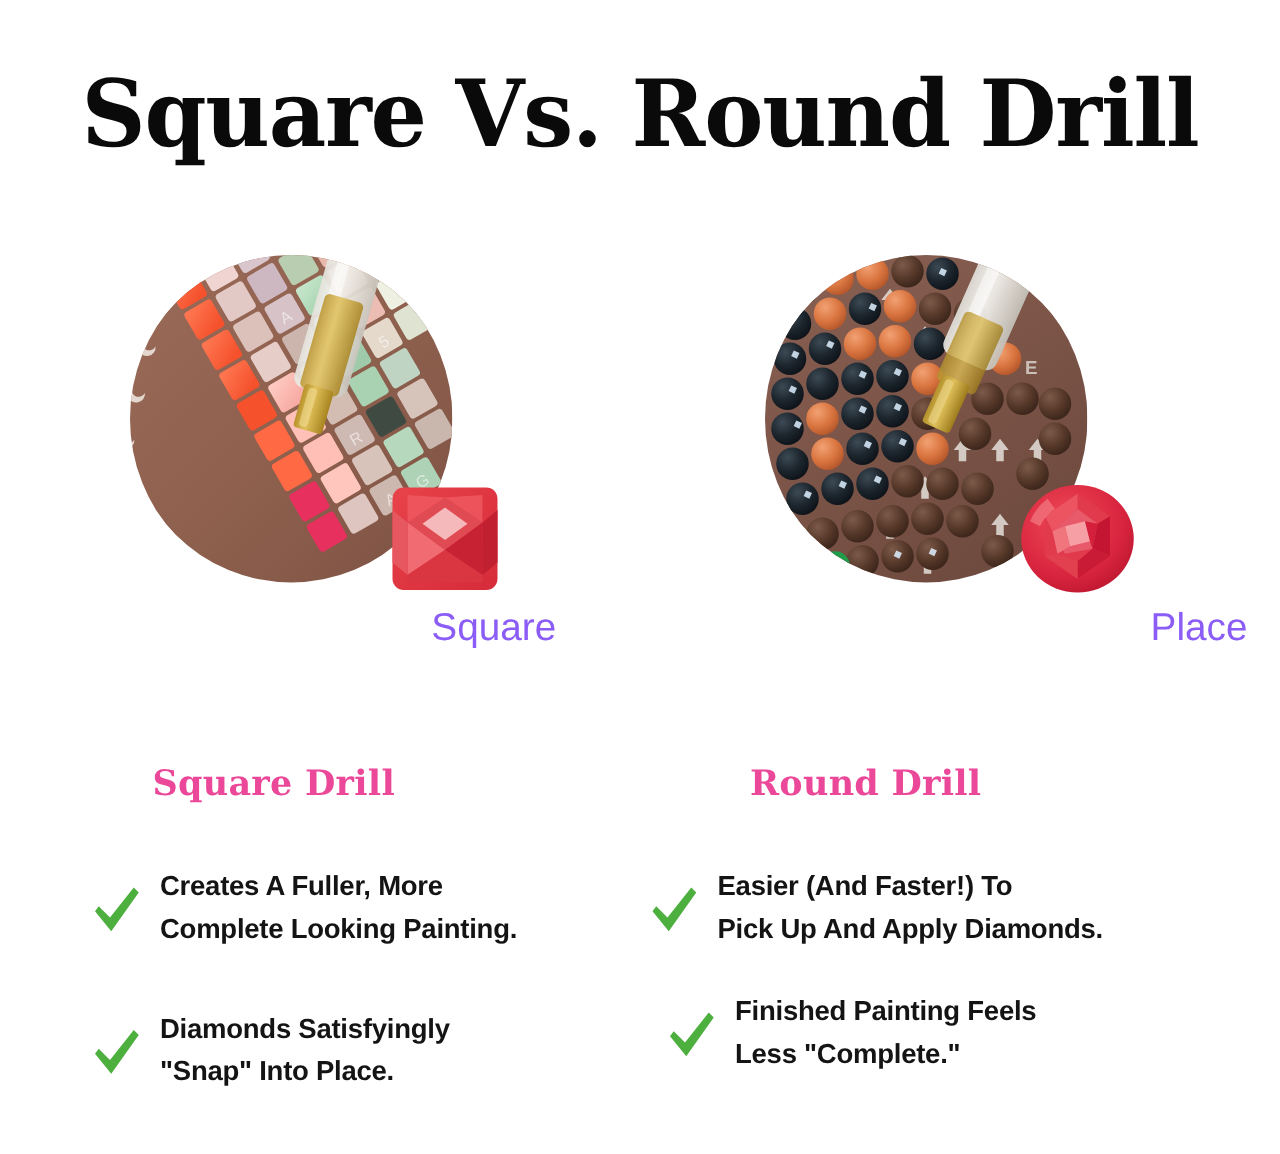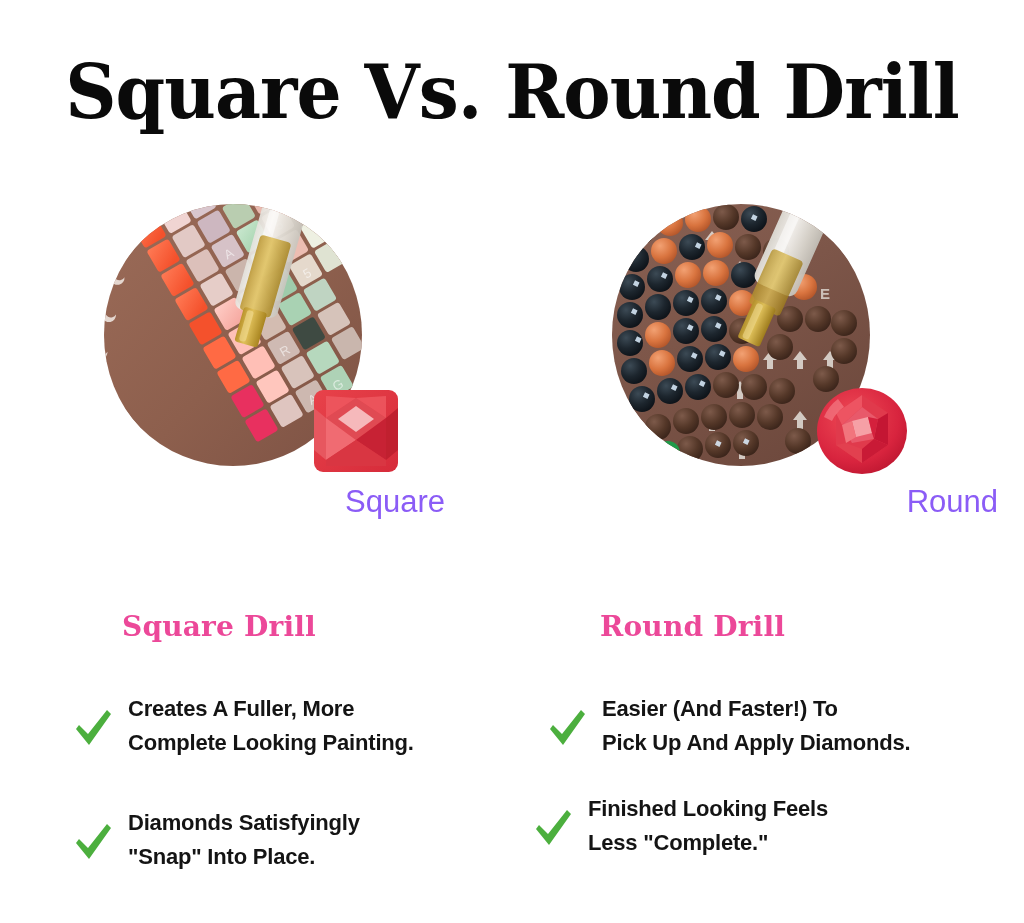--- a/index.html
+++ b/index.html
@@ -94,21 +94,21 @@
 
   
   .bullet {
     position: absolute;
     display: flex;
     align-items: center;
     gap: 14px;
   }
   .bullet.l1 { left: 74px;  top: 692px; }
   .bullet.l2 { left: 74px;  top: 792px; margin-top: 14px; }
-  .bullet.r1 { left: 548px; top: 692px; }
+  .bullet.r1 { left: 520px; top: 692px; }
   .bullet.r2 { left: 534px; top: 792px; }
 
   .check-icon {
     flex: 0 0 auto;
     width: 40px;
     height: 42px;
     margin-top: 4px;
   }
   .check-icon svg { display: block; }
 
@@ -490,21 +490,21 @@
       <polygon points="20,26 46,8 46,20 26,38" fill="#ef5966" opacity="0.85"></polygon>
       <polygon points="72,26 72,58 58,52 62,32" fill="#c41633"></polygon>
       <polygon points="46,76 72,58 58,52 46,62" fill="#c91a36"></polygon>
       <polygon points="20,58 46,76 46,62 30,56" fill="#e2404f"></polygon>
       <path d="M8 30 a43 43 0 0 1 14 -18 l6 8 a34 34 0 0 0 -12 14z" fill="#f47a84" opacity="0.7"></path>
     </svg>
   </div>
 </div>
 
 <div class="caption left">Square</div>
-<div class="caption right">Round</div>
+<div class="caption right">Place</div>
 
 <div class="col-heading left">Square Drill</div>
 <div class="col-heading right">Round Drill</div>
 
 <div class="bullet l1">
   <span class="check-icon">
     <svg width="40" height="42" viewBox="0 0 40 42" xmlns="http://www.w3.org/2000/svg">
       <path d="M2 22 L5 18 L14 27 L33 3 L37 7 L15 38 Z" fill="#4CAF3E"></path>
     </svg>
   </span>
@@ -531,15 +531,15 @@
   <span class="bullet-text">Easier (And Faster!) To
 Pick Up And Apply Diamonds.</span>
 </div>
 
 <div class="bullet r2">
   <span class="check-icon">
     <svg width="40" height="42" viewBox="0 0 40 42" xmlns="http://www.w3.org/2000/svg">
       <path d="M2 22 L5 18 L14 27 L33 3 L37 7 L15 38 Z" fill="#4CAF3E"></path>
     </svg>
   </span>
-  <span class="bullet-text">Finished Looking Feels
+  <span class="bullet-text">Finished Painting Feels
 Less "Complete."</span>
 </div>
 
 </body></html>

